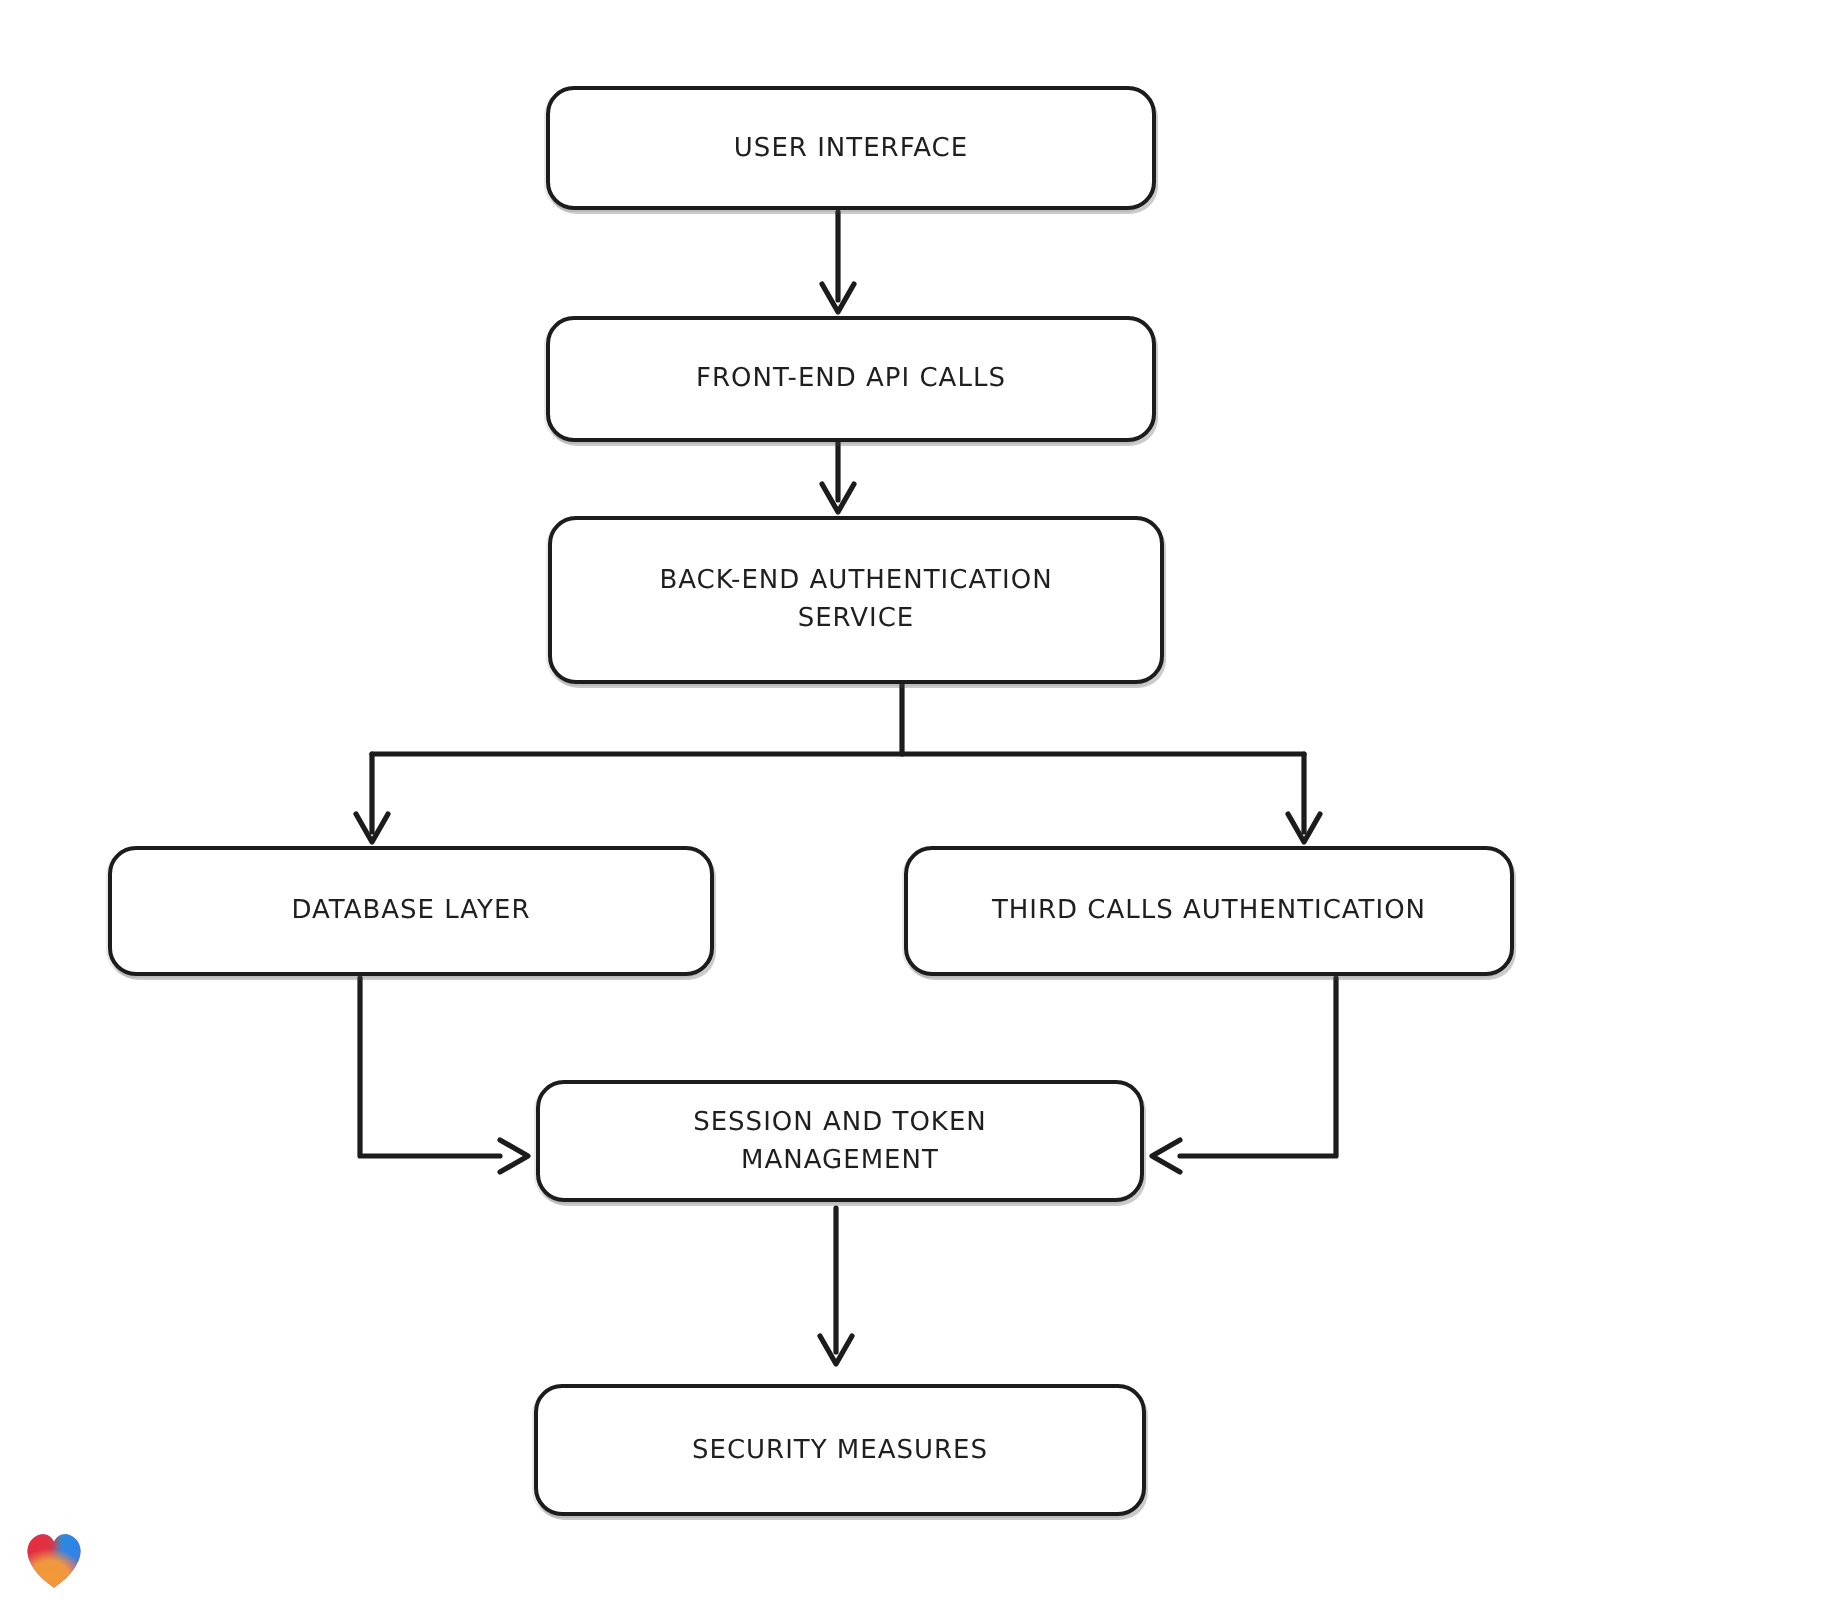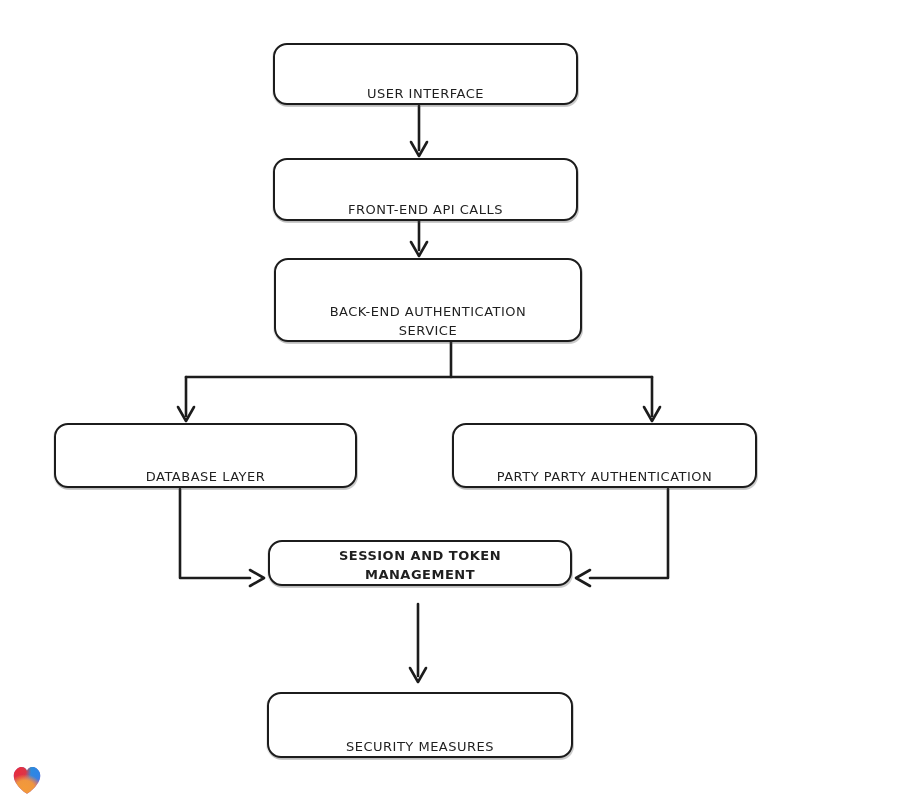--- a/index.html
+++ b/index.html
@@ -18,21 +18,21 @@
   }
   .node {
     position: absolute;
     box-sizing: border-box;
     background: #ffffff;
     border: 2.6px solid #1c1c1c;
     border-radius: 14px;
     display: flex;
     flex-direction: column;
     align-items: center;
-    justify-content: flex-end;
+    justify-content: center;
     text-align: center;
     font-size: 13px;
     letter-spacing: 0.5px;
     line-height: 19px;
     color: #1f1f1f;
     box-shadow: 1px 2px 0 rgba(70,70,70,0.28), -1px 1px 0 rgba(70,70,70,0.12);
     cursor: default;
   }
   .node span { display: block; }
   #edges {
@@ -109,24 +109,24 @@
   <div class="node" style="left:274px; top:258px; width:308px; height:84px;">
     <span>BACK-END AUTHENTICATION</span>
     <span>SERVICE</span>
   </div>
 
   <div class="node" style="left:54px;  top:423px; width:303px; height:65px;">
     <span>DATABASE LAYER</span>
   </div>
 
   <div class="node" style="left:452px; top:423px; width:305px; height:65px;">
-    <span>PARTY PARTY AUTHENTICATION</span>
+    <span>THIRD CALLS AUTHENTICATION</span>
   </div>
 
-  <div class="node" style="left:268px; top:540px; width:304px; height:46px;font-weight:bold;">
+  <div class="node" style="left:268px; top:540px; width:304px; height:61px;">
     <span>SESSION AND TOKEN</span>
     <span>MANAGEMENT</span>
   </div>
 
   <div class="node" style="left:267px; top:692px; width:306px; height:66px;">
     <span>SECURITY MEASURES</span>
   </div>
 
   <svg id="logo" viewBox="0 0 32 32">
     <defs>

